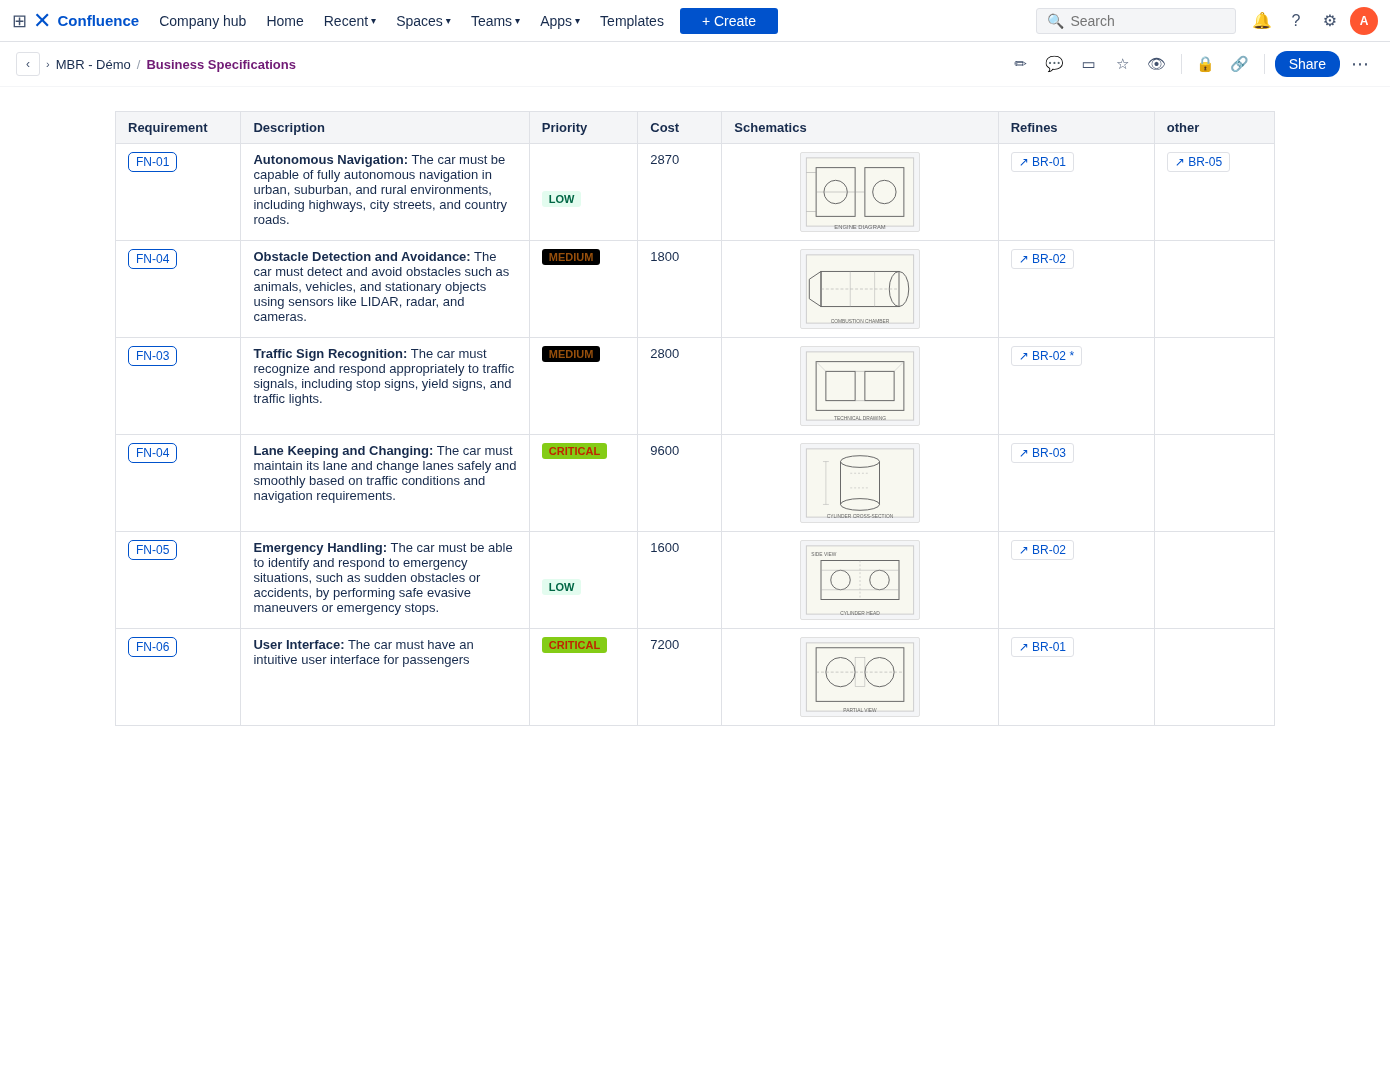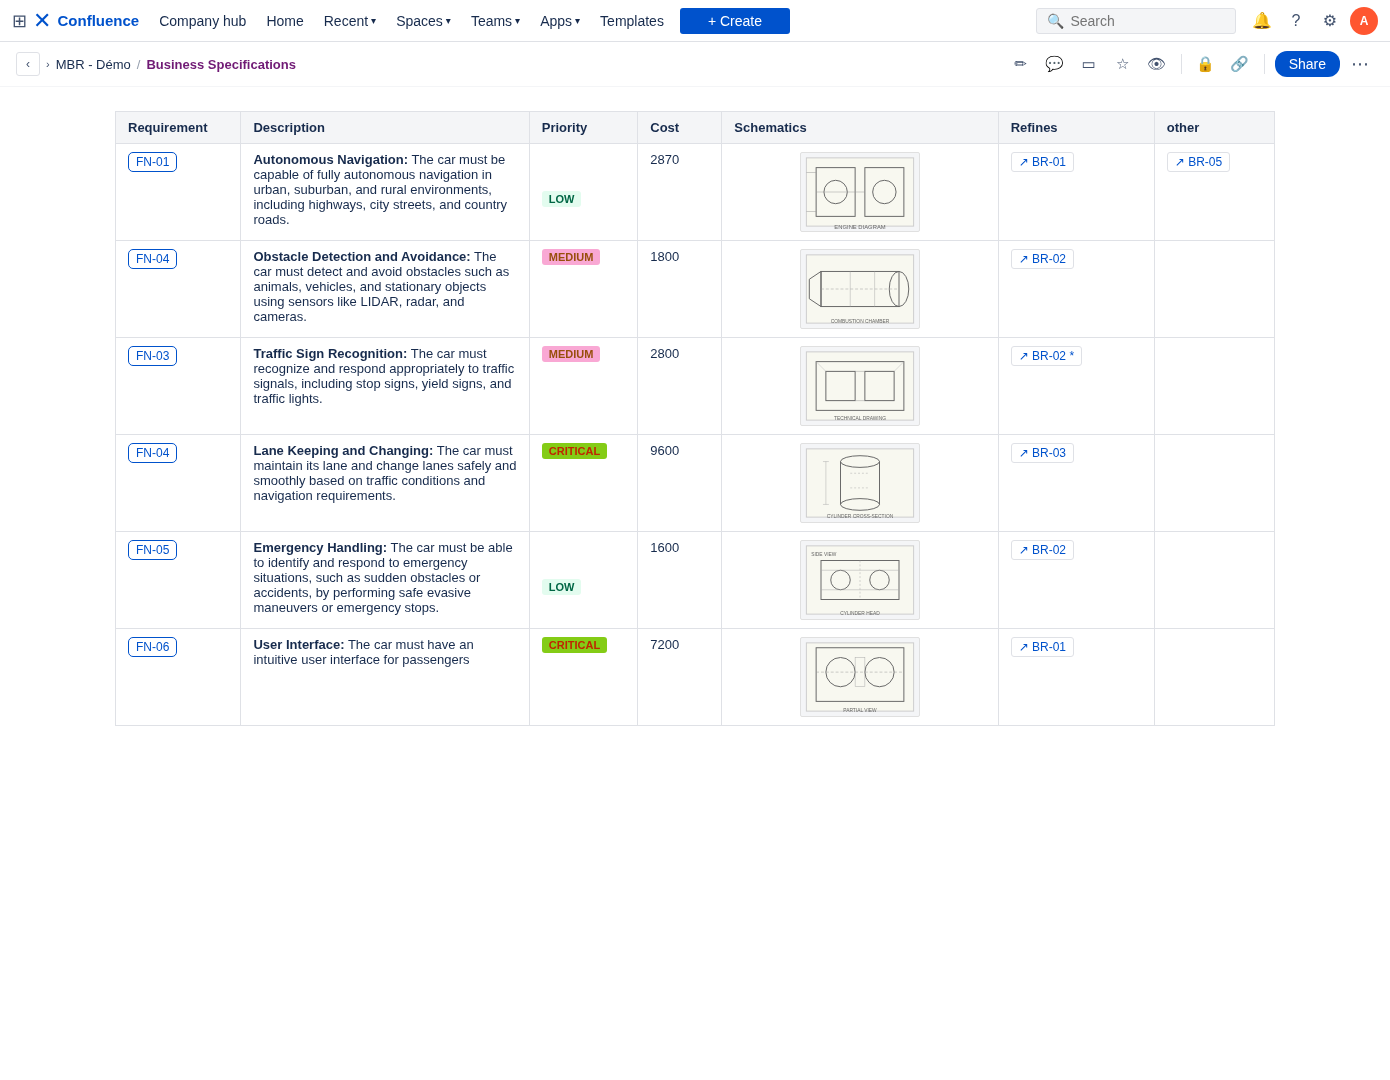--- a/index.html
+++ b/index.html
@@ -8,21 +8,21 @@
     
     .topnav {
       display: flex; align-items: center; height: 42px;
       background: #fff; border-bottom: 1px solid #dfe1e6;
       padding: 0 12px; gap: 4px; position: relative;
     }
     .topnav-logo { display: flex; align-items: center; gap: 6px; margin-right: 8px; }
     .topnav-logo-text { font-size: 15px; font-weight: 600; color: #0052cc; }
     .nav-item { padding: 4px 8px; font-size: 14px; color: #172b4d; cursor: pointer; border-radius: 3px; display: flex; align-items: center; gap: 3px; }
     .nav-item .chevron { font-size: 10px; }
-    .nav-create { background: #0052cc; color: #fff; border: none; border-radius: 3px; padding: 5px 28px; font-size: 14px; font-weight: 500; cursor: pointer; margin-left: 4px; display: flex; align-items: center; gap: 4px; }
+    .nav-create { background: #0052cc; color: #fff; border: none; border-radius: 3px; padding: 5px 22px; font-size: 14px; font-weight: 500; cursor: pointer; margin-left: 4px; display: flex; align-items: center; gap: 4px; }
     .search-box {
       display: flex; align-items: center; gap: 6px;
       border: 1px solid #dfe1e6; border-radius: 3px;
       padding: 4px 10px; background: #f4f5f7; margin-left: auto;
       width: 200px; cursor: text;
     }
     .search-box input { border: none; background: transparent; outline: none; font-size: 14px; color: #172b4d; width: 100%; }
     .nav-icons { display: flex; align-items: center; gap: 6px; margin-left: 8px; }
     .nav-icon-btn { width: 28px; height: 28px; border-radius: 50%; display: flex; align-items: center; justify-content: center; cursor: pointer; font-size: 16px; color: #42526e; }
     .avatar { width: 28px; height: 28px; border-radius: 50%; background: #ff5630; display: flex; align-items: center; justify-content: center; color: #fff; font-size: 12px; font-weight: 600; cursor: pointer; }
@@ -68,21 +68,21 @@
     
     .req-badge {
       display: inline-block; border: 1.5px solid #0052cc; border-radius: 5px;
       padding: 2px 7px; font-size: 12px; font-weight: 500; color: #0052cc;
       cursor: pointer; white-space: nowrap;
     }
 
     
     .badge { display: inline-block; border-radius: 3px; padding: 2px 7px; font-size: 11px; font-weight: 700; text-transform: uppercase; white-space: nowrap; }
     .badge-low { background: #e3fcef; color: #006644; margin-top: 39px; }
-    .badge-medium { background: #f9a8d4; color: #974f0c; }
+    .badge-medium { background: #000000; color: #974f0c; }
     .badge-critical { background: #84cc16; color: #bf2600; }
 
     
     .link-badge {
       display: inline-flex; align-items: center; gap: 3px;
       border: 1.5px solid #dfe1e6; border-radius: 3px;
       padding: 2px 7px; font-size: 12px; color: #0052cc;
       cursor: pointer; white-space: nowrap; text-decoration: none;
     }
 

